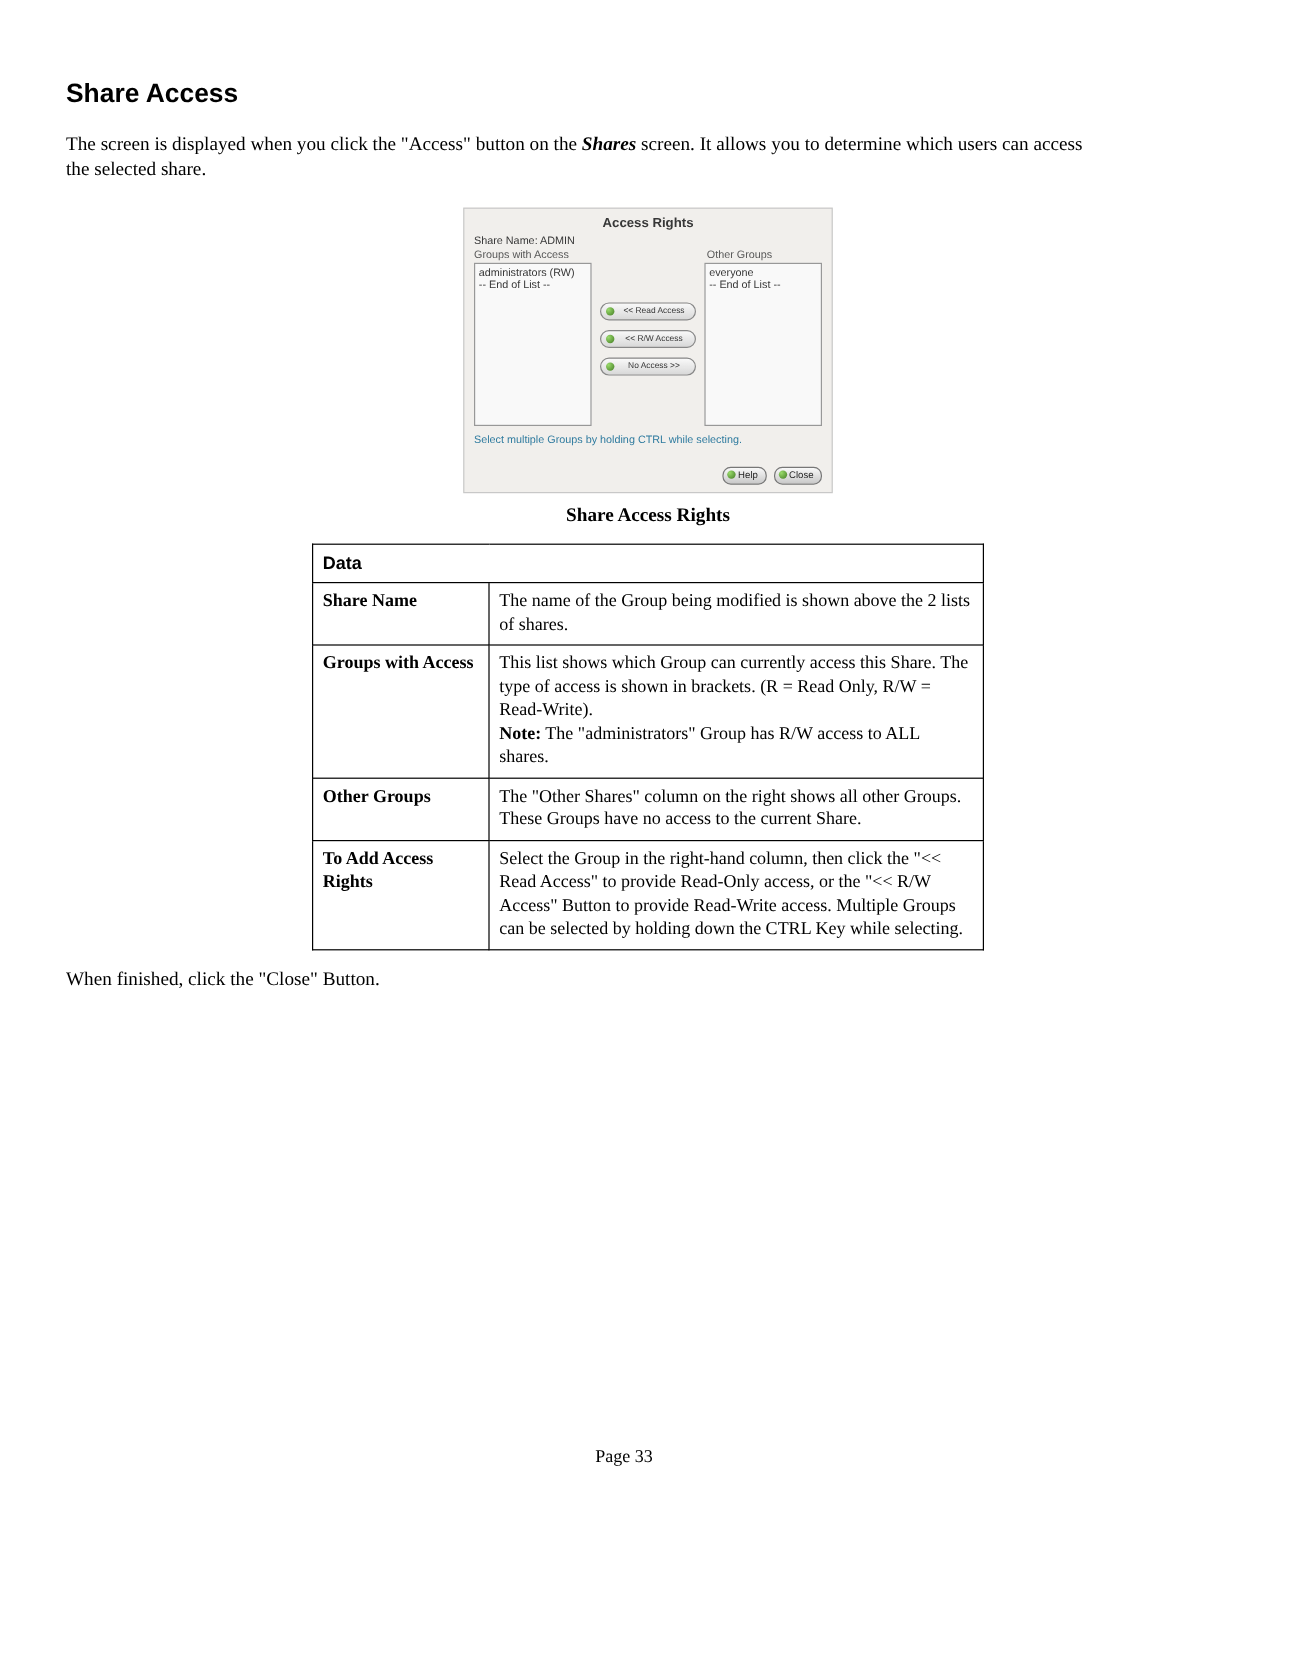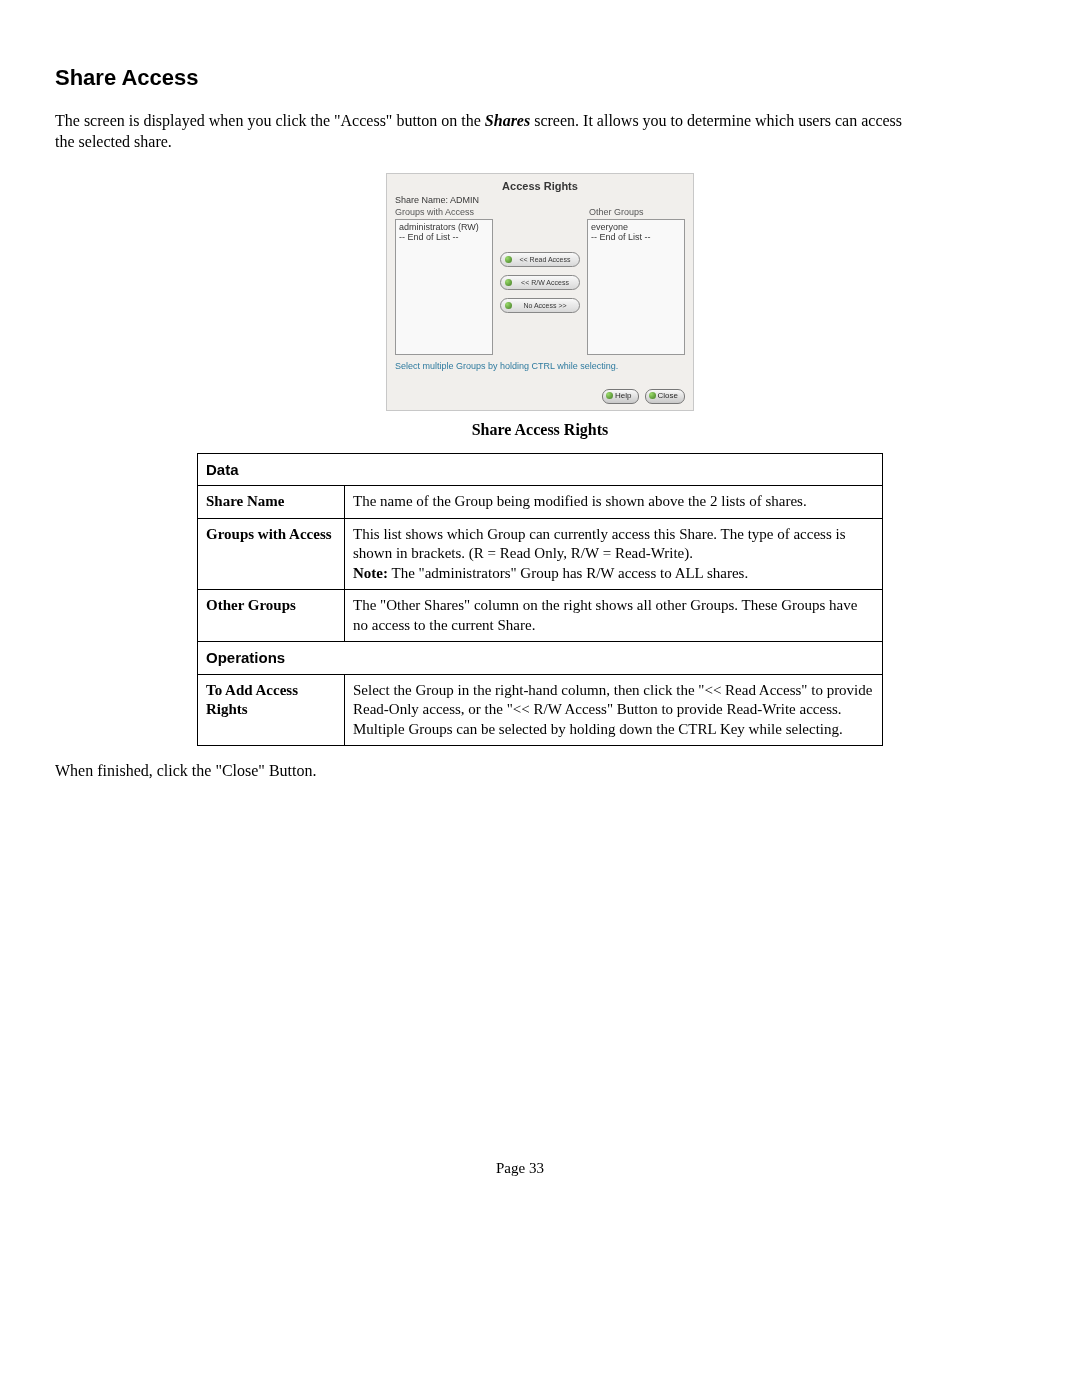--- a/index.html
+++ b/index.html
@@ -138,21 +138,21 @@
   .caption {
     text-align: center;
     font-weight: bold;
     margin: 6px 0 14px 0;
   }
 
   
   table.desc {
     border-collapse: collapse;
     margin: 0 auto 16px auto;
-    width: 686px;
+    width: 560px;
     background: #fff;
     border: 1px solid #000;
   }
   table.desc th, table.desc td {
     border: 1px solid #000;
     padding: 6px 8px;
     text-align: left;
     vertical-align: top;
     font-size: 15px;
     line-height: 1.3;
@@ -239,23 +239,20 @@
     <td>
       <span>This list shows which Group can currently access this Share. The type of access is shown in brackets. (R = Read Only, R/W = Read-Write).</span><br>
       <span class="bold">Note:</span><span> The "administrators" Group has R/W access to ALL shares.</span>
     </td>
   </tr>
   <tr>
     <td class="label">Other Groups</td>
     <td>The "Other Shares" column on the right shows all other Groups. These Groups have no access to the current Share.</td>
   </tr>
 
-  <tr>
-        <th class="section" colspan="2">Operations</th>
-      </tr>
 
   <tr>
     <td class="label">To Add Access Rights</td>
     <td>Select the Group in the right-hand column, then click the "&lt;&lt; Read Access" to provide Read-Only access, or the "&lt;&lt; R/W Access" Button to provide Read-Write access. Multiple Groups can be selected by holding down the CTRL Key while selecting.</td>
   </tr>
 </tbody>
   </table>
 
 <p class="afternote">When finished, click the "Close" Button.</p>
 

